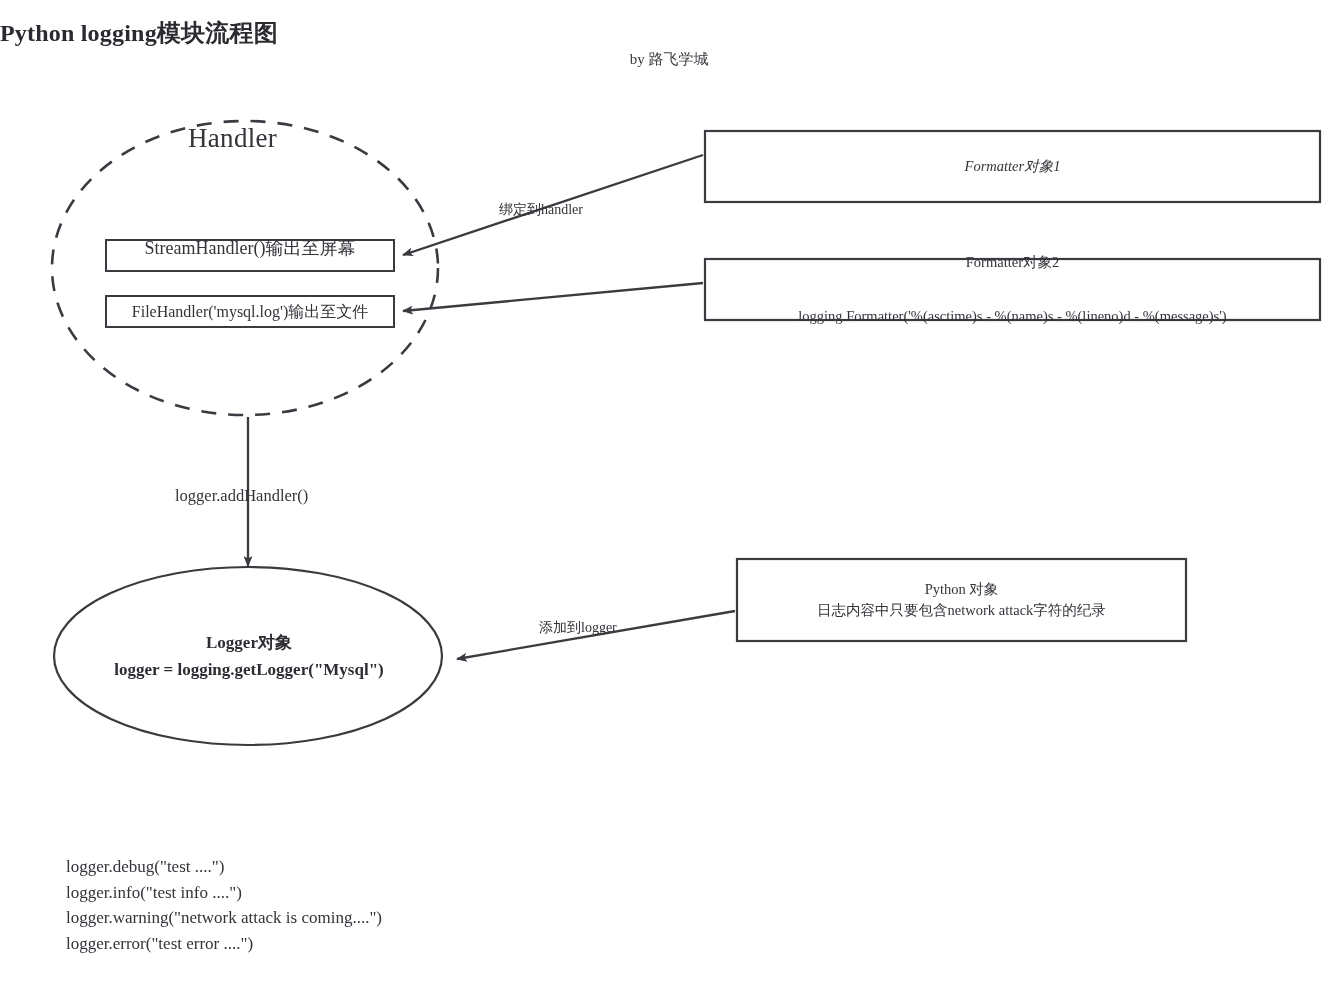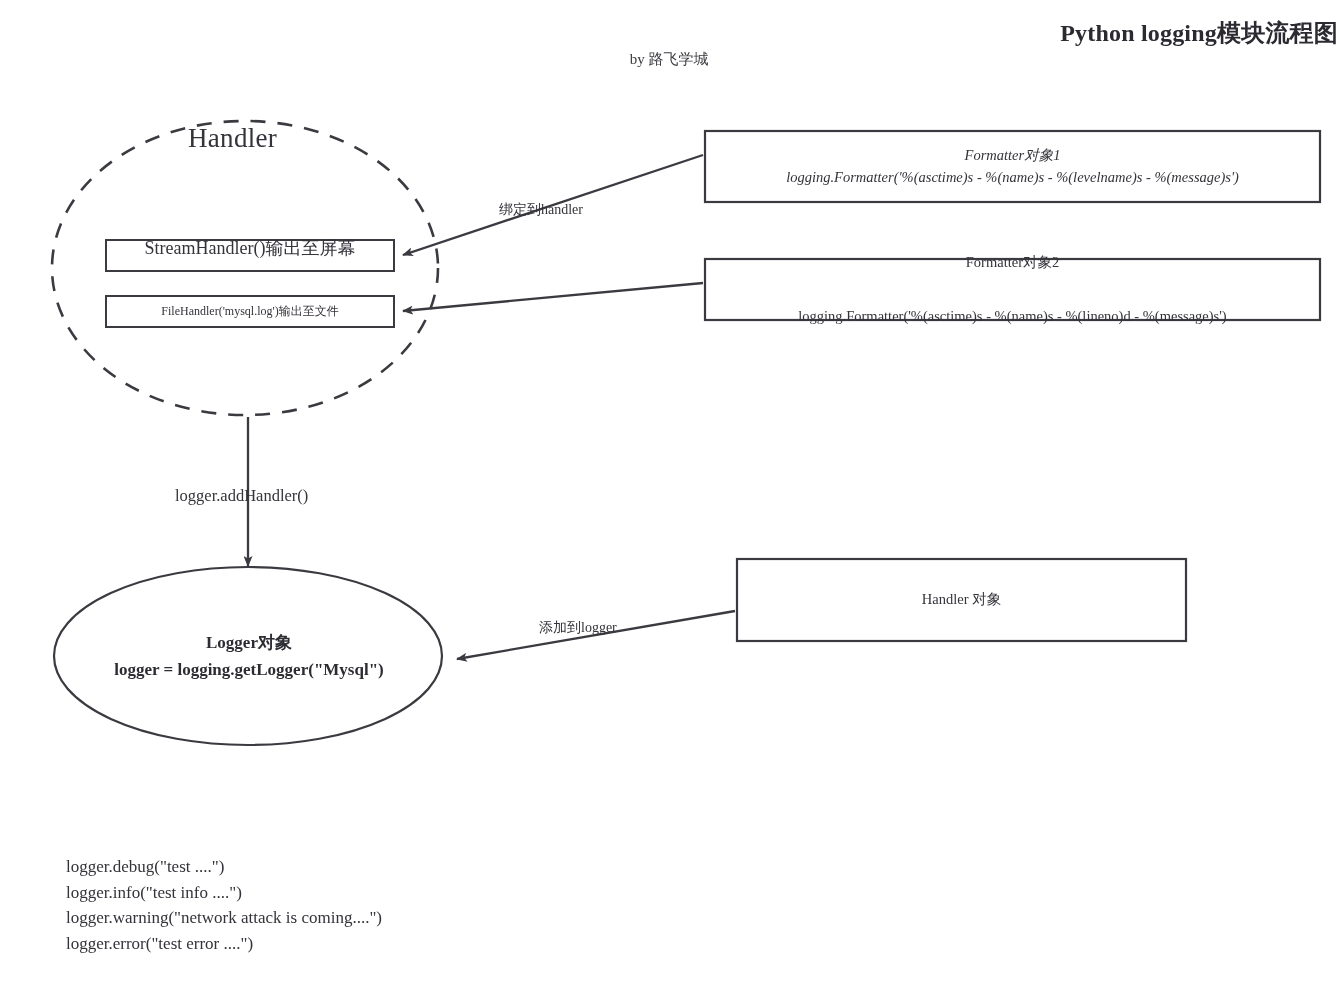--- a/index.html
+++ b/index.html
@@ -16,21 +16,21 @@
     font-family: "Liberation Serif", "DejaVu Serif", serif;
     color: #2f2f35;
   }
 
   
   #title {
     position: absolute;
     left: 0;
     top: 17px;
     width: 1338px;
-    text-align: right;
+    text-align: left;
     font-size: 24px;
     font-weight: bold;
     letter-spacing: 0.2px;
     color: #2a2a30;
   }
   #subtitle {
     position: absolute;
     left: 0;
     top: 50px;
     width: 1338px;
@@ -76,21 +76,21 @@
     box-sizing: border-box;
   }
 
   
   #stream-handler-box {
     left: 106px;  top: 240px;  width: 288px; height: 16px;
     font-size: 18px;
   }
   #file-handler-box {
     left: 106px;  top: 296px;  width: 288px; height: 31px;
-    font-size: 12px;
+    font-size: 16px;
   }
 
   #formatter1-box { left: 705px; top: 131px; width: 615px; height: 71px; font-style: italic; }
   #formatter2-box { left: 705px; top: 259px; width: 615px; height: 61px; gap: 32px; }
   #filters-box    { left: 737px; top: 559px; width: 449px; height: 82px; }
 
   .logger-text {
     position: absolute;
     left: 54px;
     top: 629px;
@@ -169,30 +169,30 @@
 
   <div id="stream-handler-box" class="boxbody">
     <span>StreamHandler()输出至屏幕</span>
   </div>
   <div id="file-handler-box" class="boxbody">
     <span>FileHandler('mysql.log')输出至文件</span>
   </div>
 
   <div id="formatter1-box" class="boxbody">
     <span>Formatter对象1</span>
-    <span>logging.Formatter('%(asctime)s - %(name)s - %(levelname)s - %(message)s')</span>
   </div>
 
   <div id="formatter2-box" class="boxbody">
     <span>Formatter对象2</span>
     <span>logging.Formatter('%(asctime)s - %(name)s - %(lineno)d - %(message)s')</span>
   </div>
 
   <div id="filters-box" class="boxbody">
-    <span>Handler 对象</span>
+    <span>Python 对象</span>
+    <span>日志内容中只要包含network attack字符的纪录</span>
   </div>
 
   <div class="logger-text">
     <div>Logger对象</div>
     <div>logger = logging.getLogger("Mysql")</div>
   </div>
 
   <div id="lbl-bind-handler" class="lbl">绑定到handler</div>
   <div id="lbl-add-handler" class="lbl">logger.addHandler()</div>
   <div id="lbl-add-logger" class="lbl">添加到logger</div>

